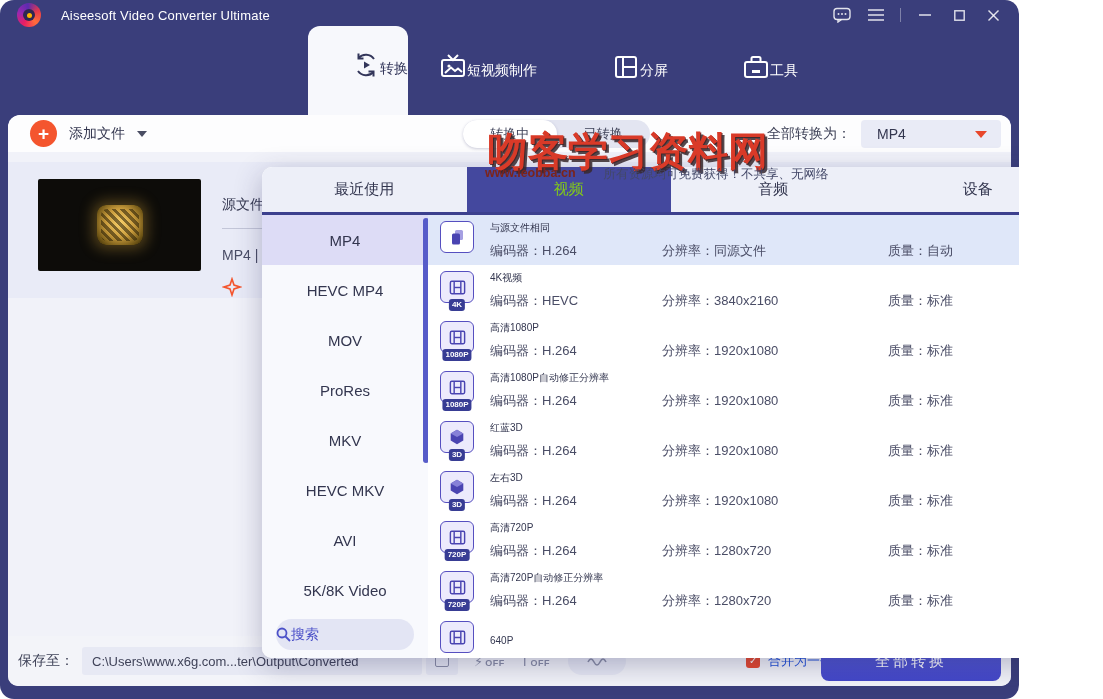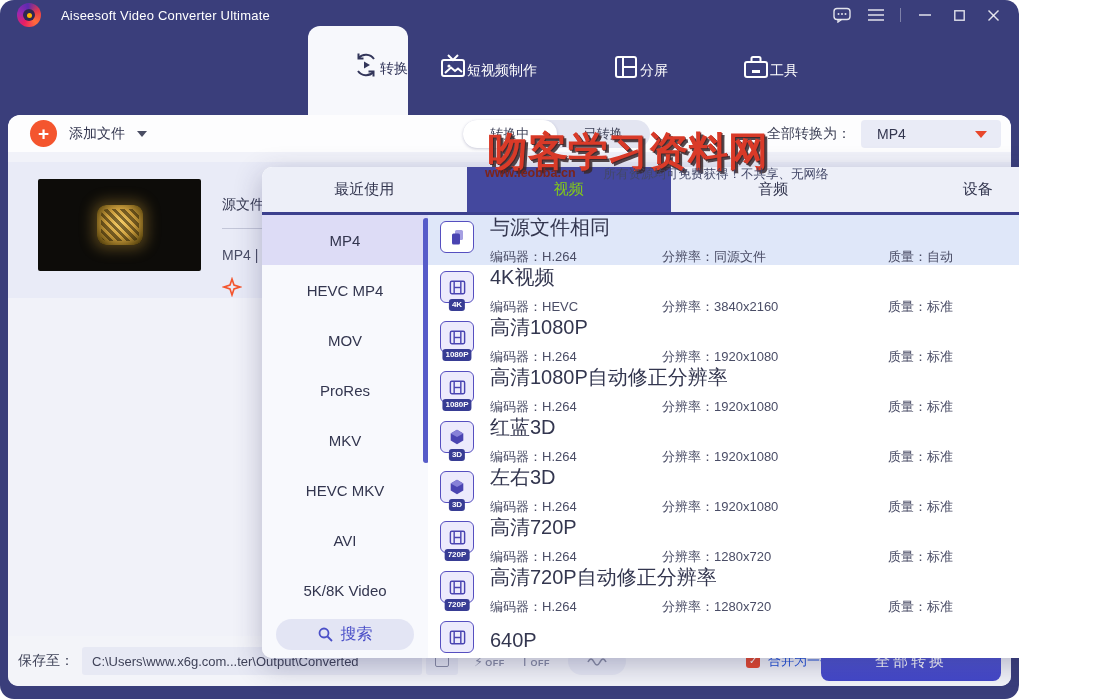--- a/index.html
+++ b/index.html
@@ -89,33 +89,33 @@
          box-shadow:0 8px 28px rgba(40,40,90,.30);z-index:60;overflow:hidden;}
   .panel-header{height:45px;background:#edeff8;border-bottom:3px solid #3c408e;display:grid;
                 grid-template-columns:1fr 1fr 1fr 1fr;border-radius:10px 10px 0 0;}
   .ptab{display:flex;align-items:center;justify-content:center;font-size:15px;color:#33364f;cursor:pointer;}
   .ptab.active{background:#44489e;color:#84cc16;}
   .panel-body{position:absolute;top:48px;left:0;right:0;bottom:0;display:flex;}
   .sidebar{width:166px;background:#f8f9fd;position:relative;flex:none;}
   .side-item{height:50px;display:flex;align-items:center;justify-content:center;font-size:15px;color:#33364f;cursor:pointer;}
   .side-item.selected{background:#dddcf6;}
   .search-pill{margin:4px 14px 0 14px;height:31px;background:#e3e5f4;border-radius:16px;display:flex;align-items:center;
-               justify-content:center;gap:8px;color:#4b50c8;font-size:16px;cursor:pointer;}
+               justify-content:flex-start;color:#4b50c8;font-size:14px;cursor:pointer;}
   .side-scroll{position:absolute;right:-1px;top:3px;width:6px;height:245px;background:#575cc9;border-radius:3px;}
   .fmt-list{flex:1;position:relative;background:#fff;}
   .fmt-row{height:50px;display:flex;align-items:center;padding-left:12px;box-sizing:border-box;position:relative;cursor:pointer;}
   .fmt-row.selected{background:#dfe7f9;}
   .fmt-icon{position:relative;width:38px;height:42px;flex:none;}
   .icon-box{position:absolute;top:2px;left:0;width:34px;height:32px;border:1.5px solid #564fc0;border-radius:6px;
             background:#eceafc;display:flex;align-items:center;justify-content:center;box-sizing:border-box;}
   .icon-box.copy{background:#fff;}
   .badge{position:absolute;bottom:0;left:17px;transform:translateX(-50%);background:#383d94;color:#fff;font-size:8px;
          line-height:12px;padding:0 3px;border-radius:3px;font-weight:bold;white-space:nowrap;}
   .fmt-text{margin-left:12px;flex:1;min-width:0;}
-  .fmt-title{font-size:20px;color:#33364f;}
+  .fmt-title{font-size:10px;color:#33364f;}
   .fmt-details{display:flex;font-size:13px;color:#4a4d66;margin-top:7px;}
   .det-codec{width:172px;flex:none;}
   .det-res{width:226px;flex:none;}
   .det-quality{flex:1;}
   .gear{color:#5157cb;font-size:19px;margin-right:38px;flex:none;cursor:pointer;}
   .list-scroll{position:absolute;right:7px;top:3px;width:5px;height:430px;background:#4a4fd6;border-radius:3px;z-index:5;}
 
   
   .wm-big{position:absolute;left:488px;top:124px;z-index:100;pointer-events:none;font-size:40px;font-weight:900;
           color:#d93a28;letter-spacing:0px;text-shadow:3px 3px 0 rgba(55,40,45,.85),1px 1px 0 rgba(90,30,30,.9);

